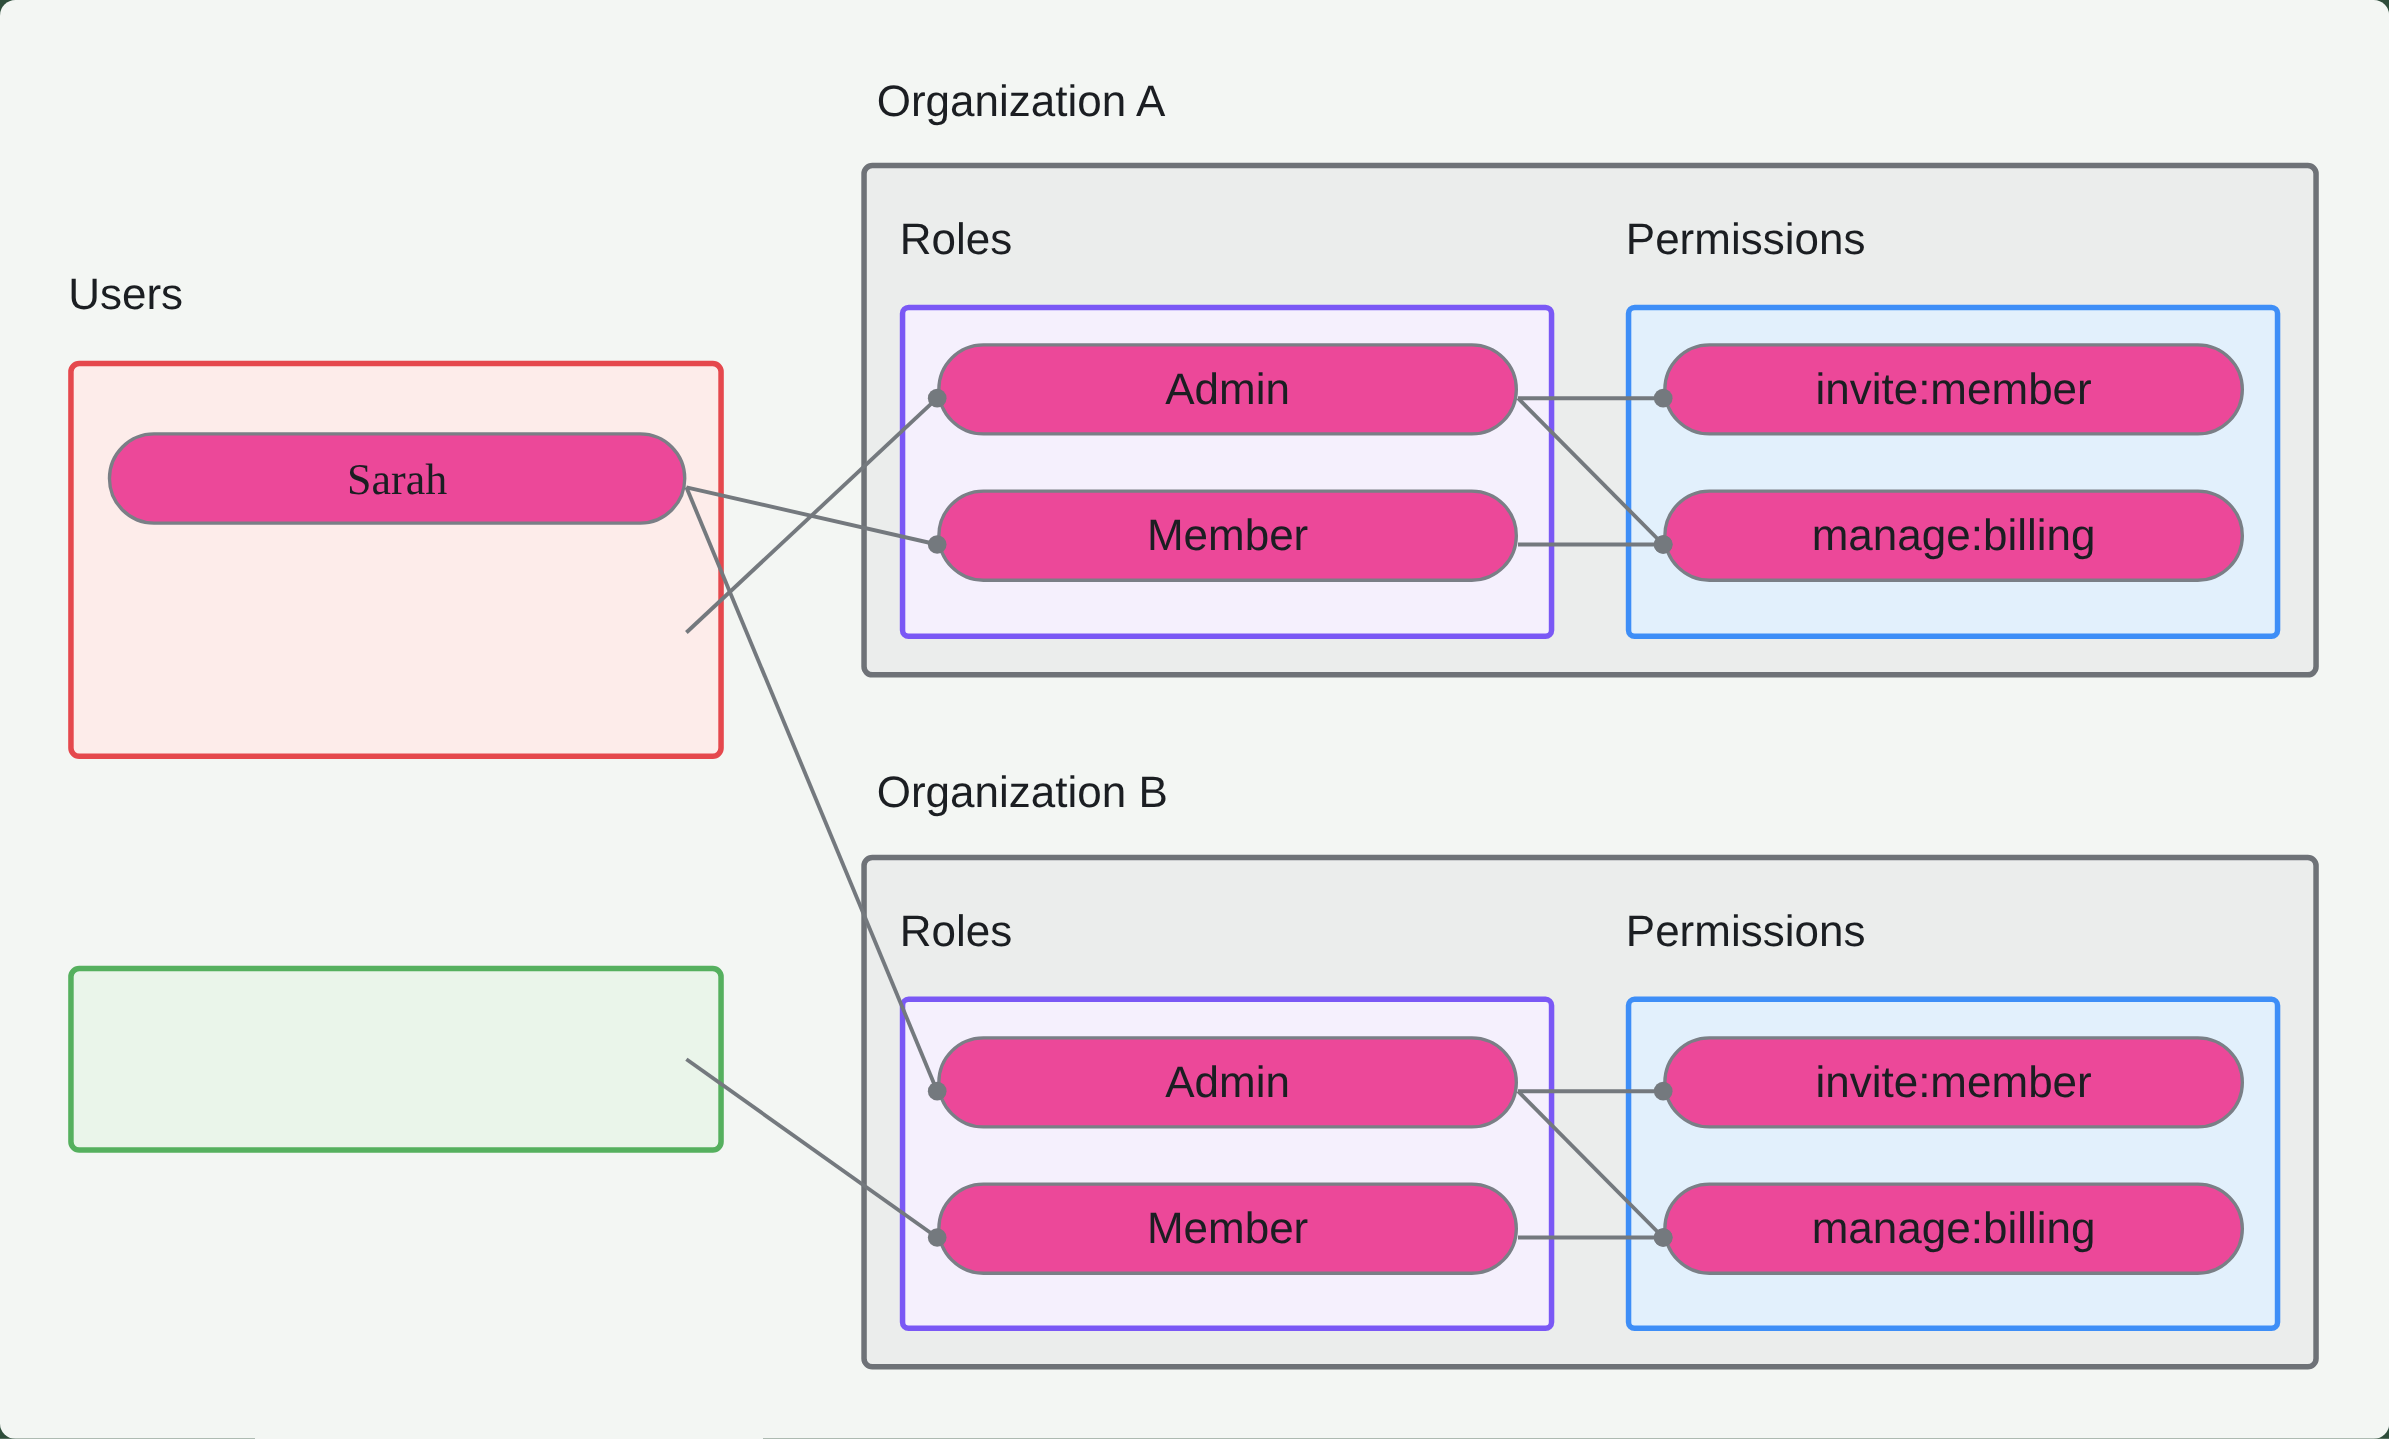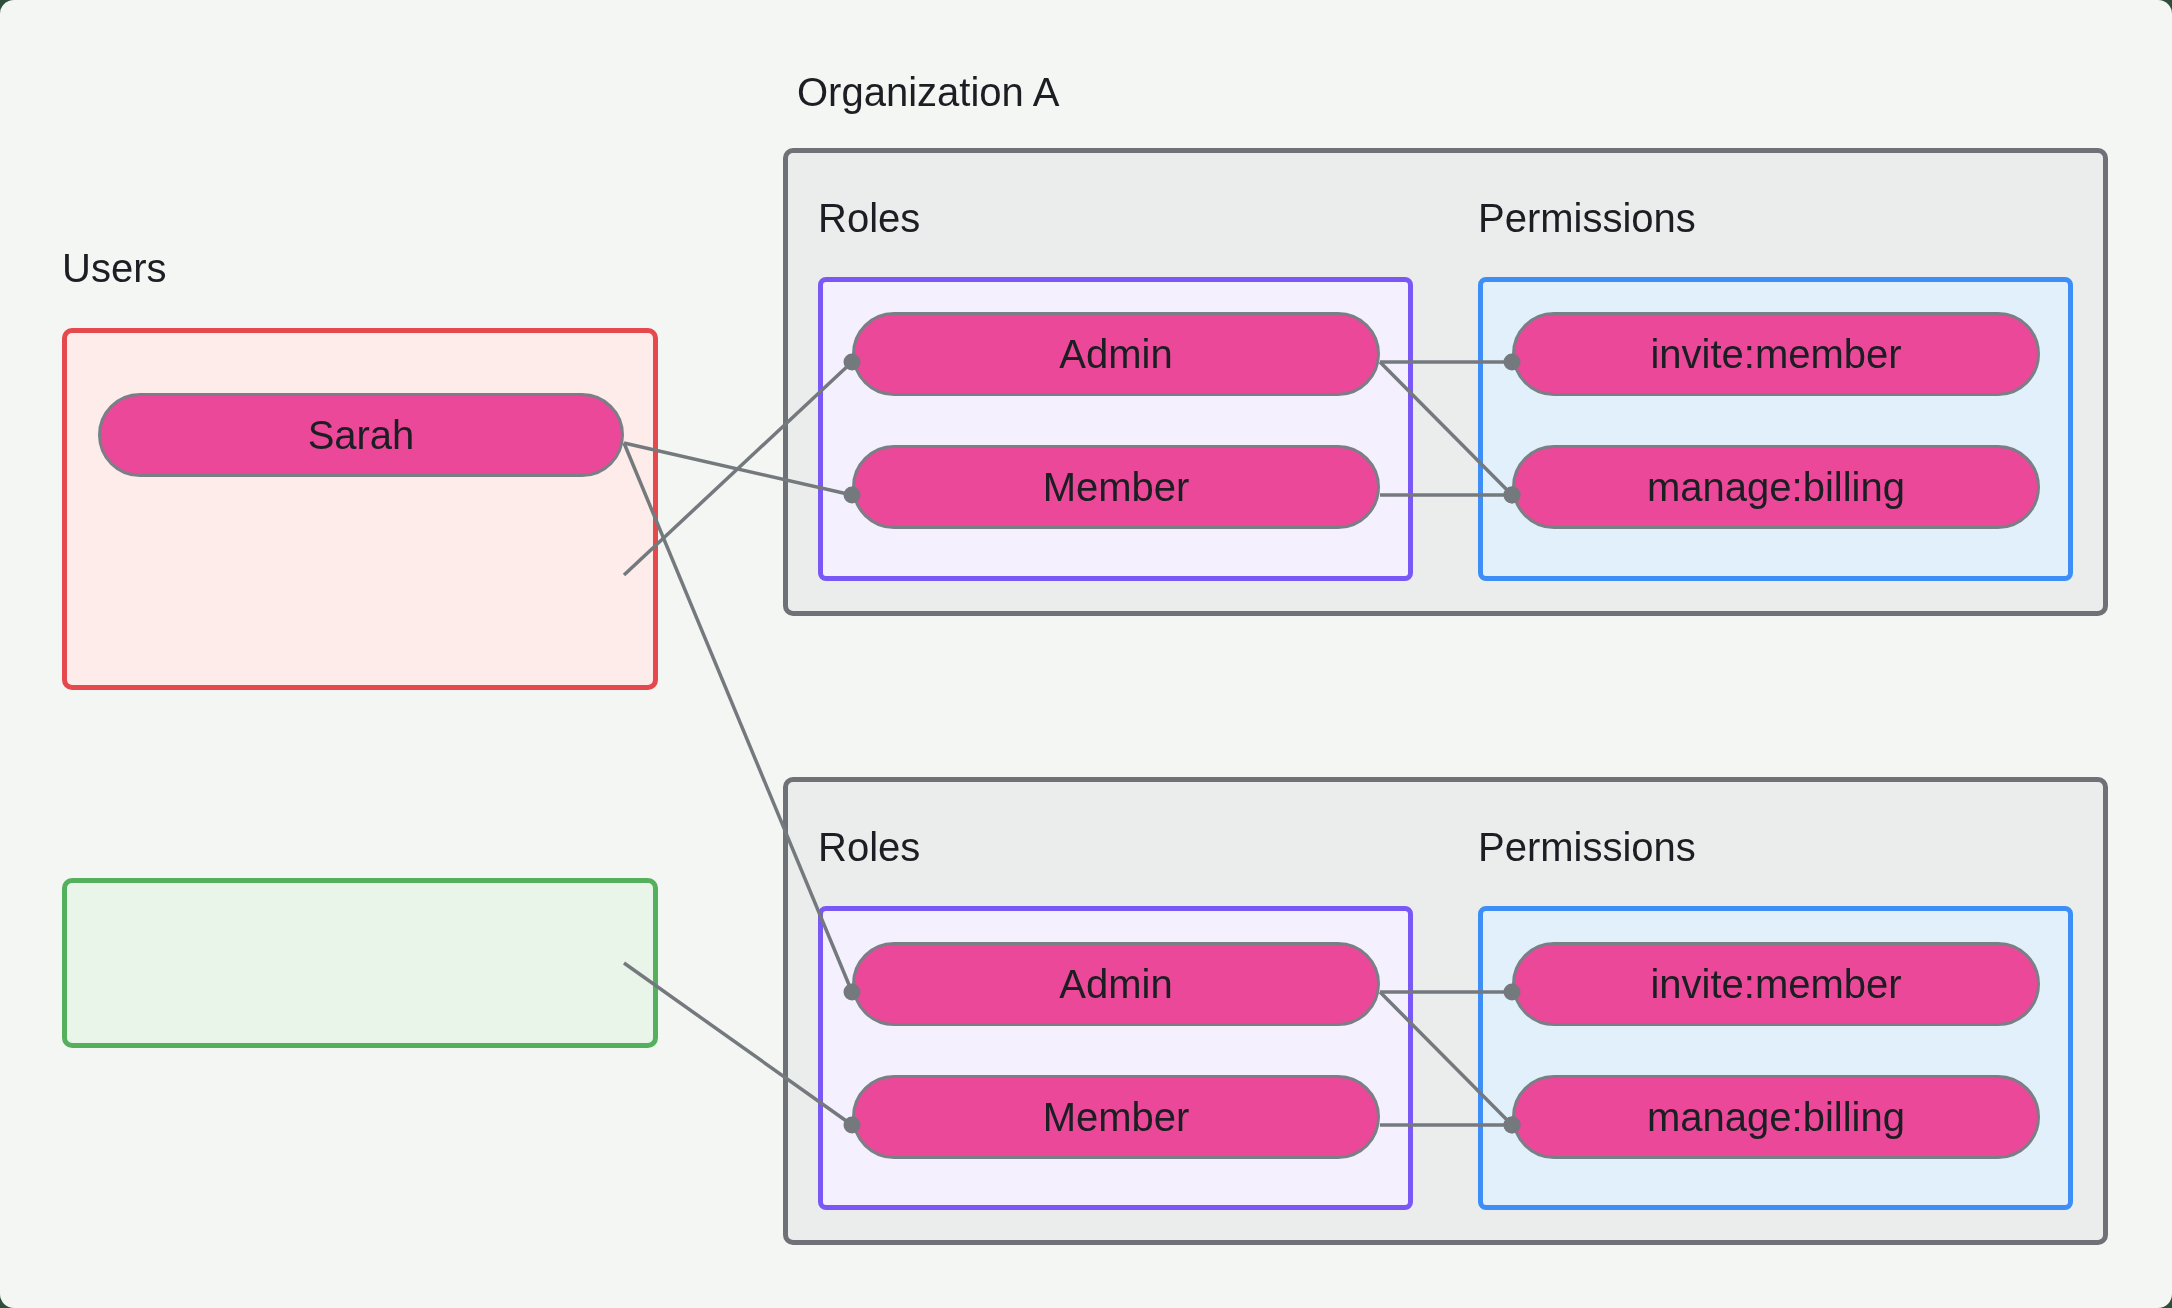--- a/index.html
+++ b/index.html
@@ -51,21 +51,21 @@
   }
   .pill{
     position:absolute;box-sizing:border-box;
     height:84px;border-radius:52px;
     background:#ec4899;
     border:3px solid var(--pill-border,#7a7f86);
     display:flex;align-items:center;justify-content:center;
     font-size:40px;color:var(--text,#1b1e22);
     white-space:nowrap;
   }
-  .pill-left{left:98px;width:526px;}
+  .pill-left{left:98px;width:526px;font-family:Liberation Serif, serif;}
   .pill-role{left:852px;width:528px;}
   .pill-perm{left:1512px;width:528px;}
   #edge-layer{
     position:absolute;left:0;top:0;width:2172px;height:1308px;
     pointer-events:none;
   }
 </style>
 </head>
 <body>
 
@@ -81,20 +81,21 @@
   <div class="box org-box org-a"></div>
   <div class="label" style="left:818px;top:194px">Roles</div>
   <div class="label" style="left:1478px;top:194px">Permissions</div>
   <div class="box roles-box" style="top:277px"></div>
   <div class="box perms-box" style="top:277px"></div>
   <div class="pill pill-role" style="top:312px">Admin</div>
   <div class="pill pill-role" style="top:445px">Member</div>
   <div class="pill pill-perm" style="top:312px">invite:member</div>
   <div class="pill pill-perm" style="top:445px">manage:billing</div>
 
+  <div class="label" style="left:797px;top:697px">Organization B</div>
   <div class="box org-box org-b"></div>
   <div class="label" style="left:818px;top:823px">Roles</div>
   <div class="label" style="left:1478px;top:823px">Permissions</div>
   <div class="box roles-box" style="top:906px"></div>
   <div class="box perms-box" style="top:906px"></div>
   <div class="pill pill-role" style="top:942px">Admin</div>
   <div class="pill pill-role" style="top:1075px">Member</div>
   <div class="pill pill-perm" style="top:942px">invite:member</div>
   <div class="pill pill-perm" style="top:1075px">manage:billing</div>
 

